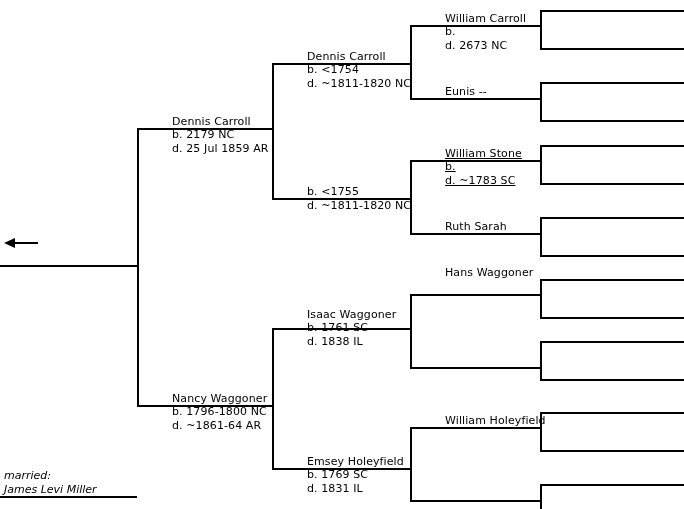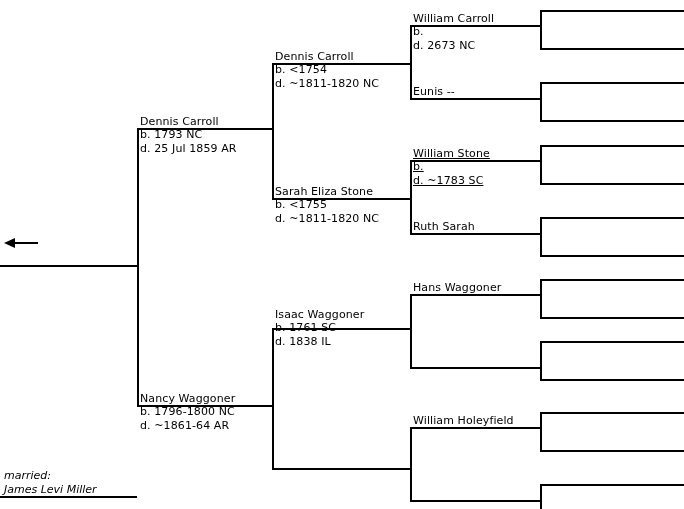--- a/index.html
+++ b/index.html
@@ -27,20 +27,21 @@
   .vline {
     position: absolute;
     width: 0;
     border-left: 2px solid #000000;
   }
 
   
   .person {
     position: absolute;
     white-space: nowrap;
+    margin-left: 32px;
   }
   .person .pname {
     font-size: 11px;
     line-height: 13px;
     padding-left: 3px;
     letter-spacing: 0.1px;
   }
   .person .pdates {
     font-size: 11px;
     line-height: 14px;
@@ -86,21 +87,21 @@
     <div>married:</div>
     <div>James Levi Miller</div>
   </div>
   <div class="hline" style="left:0px; top:496px; width:137px;"></div>
 
   <div class="vline" style="left:137px; top:128px; height:277px;"></div>
 
   <div class="person" style="left:137px; top:115px;">
     <div class="pname">Dennis Carroll</div>
     <div class="pdates">
-      <div>b. 1793 NC</div>
+      <div>b. 2179 NC</div>
       <div>d. 25 Jul 1859 AR</div>
     </div>
   </div>
   <div class="hline" style="left:137px; top:128px; width:135px;"></div>
 
   <div class="person" style="left:137px; top:392px;">
     <div class="pname">Nancy Waggoner</div>
     <div class="pdates">
       <div>b. 1796-1800 NC</div>
       <div>d. ~1861-64 AR</div>
@@ -114,37 +115,43 @@
   <div class="person" style="left:272px; top:50px;">
     <div class="pname">Dennis Carroll</div>
     <div class="pdates">
       <div>b. &lt;1754</div>
       <div>d. ~1811-1820 NC</div>
     </div>
   </div>
   <div class="hline" style="left:272px; top:63px; width:138px;"></div>
 
   <div class="person" style="left:272px; top:185px;">
-    <div class="pname">Sarah Eliza Stone</div>
     <div class="pdates">
       <div>b. &lt;1755</div>
       <div>d. ~1811-1820 NC</div>
     </div>
   </div>
   <div class="hline" style="left:272px; top:198px; width:138px;"></div>
 
   <div class="person" style="left:272px; top:308px;">
     <div class="pname">Isaac Waggoner</div>
     <div class="pdates">
       <div>b. 1761 SC</div>
       <div>d. 1838 IL</div>
     </div>
   </div>
   <div class="hline" style="left:272px; top:328px; width:138px;"></div>
 
+  <div class="person" style="left:272px; top:455px;">
+    <div class="pname">Emsey Holeyfield</div>
+    <div class="pdates">
+      <div>b. 1769 SC</div>
+      <div>d. 1831 IL</div>
+    </div>
+  </div>
   <div class="hline" style="left:272px; top:468px; width:138px;"></div>
 
   <div class="vline" style="left:410px; top:25px; height:73px;"></div>
   <div class="vline" style="left:410px; top:160px; height:73px;"></div>
   <div class="vline" style="left:410px; top:294px; height:73px;"></div>
   <div class="vline" style="left:410px; top:427px; height:73px;"></div>
 
   <div class="person" style="left:410px; top:12px;">
     <div class="pname">William Carroll</div>
     <div class="pdates">
@@ -166,21 +173,21 @@
       <div>d. ~1783 SC</div>
     </div>
   </div>
   <div class="hline" style="left:410px; top:160px; width:130px;"></div>
 
   <div class="person" style="left:410px; top:220px;">
     <div class="pname">Ruth Sarah</div>
   </div>
   <div class="hline" style="left:410px; top:233px; width:130px;"></div>
 
-  <div class="person" style="left:410px; top:281px;">
+  <div class="person" style="left:410px; top:266px;">
     <div class="pname">Hans Waggoner</div>
   </div>
   <div class="hline" style="left:410px; top:294px; width:130px;"></div>
 
   <div class="person" style="left:410px; top:354px;">
     <div class="pname"></div>
   </div>
   <div class="hline" style="left:410px; top:367px; width:130px;"></div>
 
   <div class="person" style="left:410px; top:414px;">

